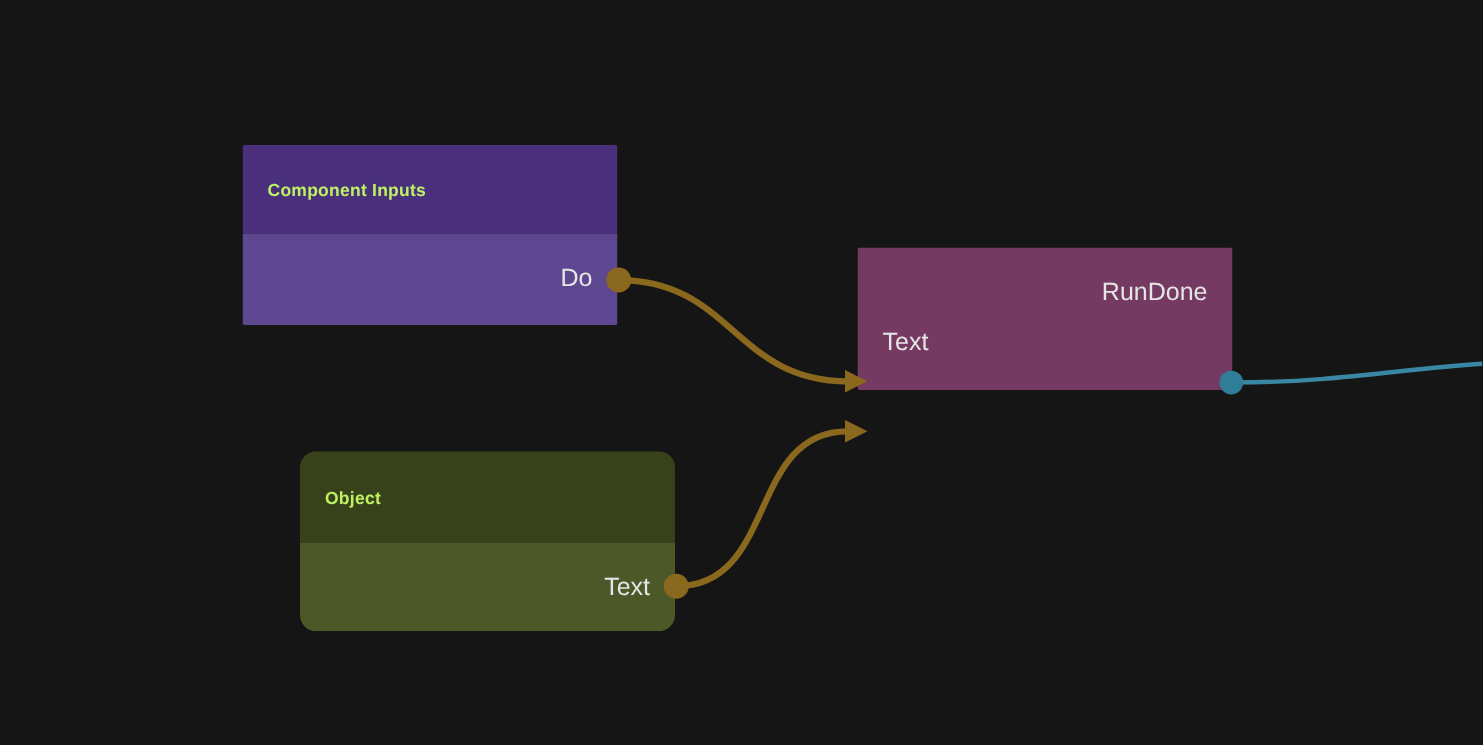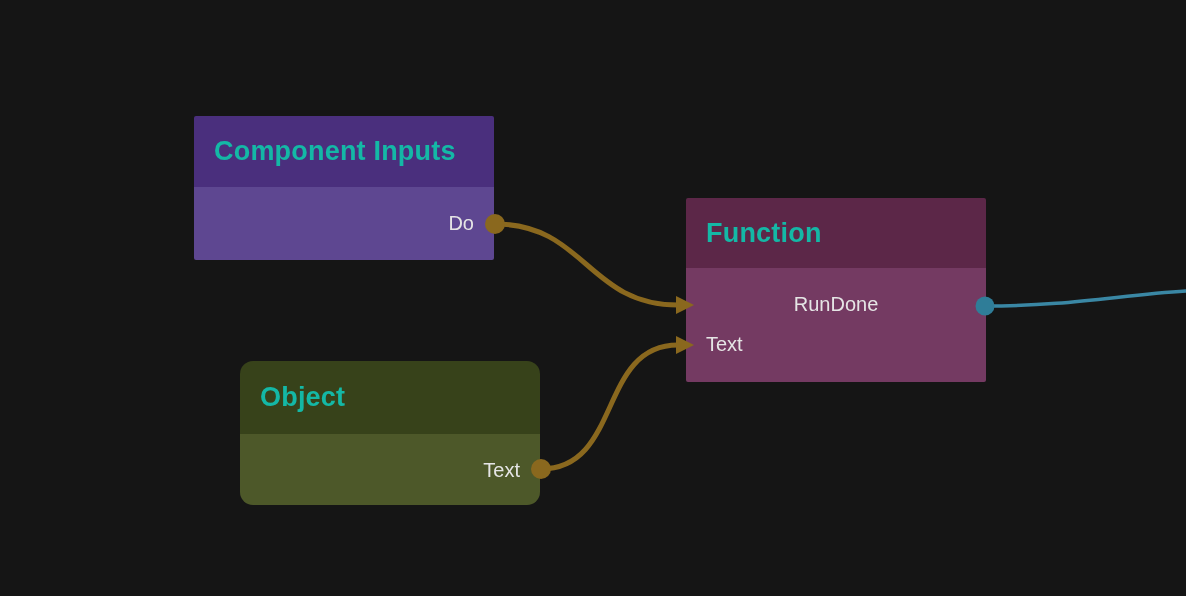--- a/index.html
+++ b/index.html
@@ -18,38 +18,38 @@
     overflow: hidden;
     z-index: 1;
   }
   .node-header {
     display: flex;
     align-items: center;
     padding: 0 20px;
     box-sizing: border-box;
   }
   .node-title {
-    font-size: 27px;
+    font-size: 14px;
     font-weight: 600;
-    color: #14b8a6;
+    color: #bef264;
     letter-spacing: 0.2px;
     white-space: nowrap;
   }
   .node-body {
     box-sizing: border-box;
     padding: 16px 20px 17px 20px;
   }
   .port-row {
     height: 40px;
     display: flex;
     align-items: center;
   }
   .port-row.out { justify-content: flex-end; }
   .port-row.in  { justify-content: flex-start; }
-  .port-row.both { justify-content: center; }
+  .port-row.both { justify-content: flex-end; }
   .port-label {
     font-size: 20px;
     font-weight: 400;
     color: #e5e5e5;
     white-space: nowrap;
   }
   
   #node-component-inputs { left: 194px; top: 116px; }
   #node-component-inputs .node-header { height: 71px; background: #4a2f7d; }
   #node-component-inputs .node-body   { height: 73px; background: #5e4791; }
@@ -91,23 +91,20 @@
       <span class="node-title">Object</span>
     </div>
     <div class="node-body">
       <div class="port-row out">
         <span class="port-label">Text</span>
       </div>
     </div>
   </div>
 
   <div class="node" id="node-function">
-    <div class="node-header">
-      <span class="node-title">Function</span>
-    </div>
     <div class="node-body">
       <div class="port-row both">
         <span class="port-label">Run</span>
         <span class="port-label">Done</span>
       </div>
       <div class="port-row in">
         <span class="port-label">Text</span>
       </div>
     </div>
   </div>

